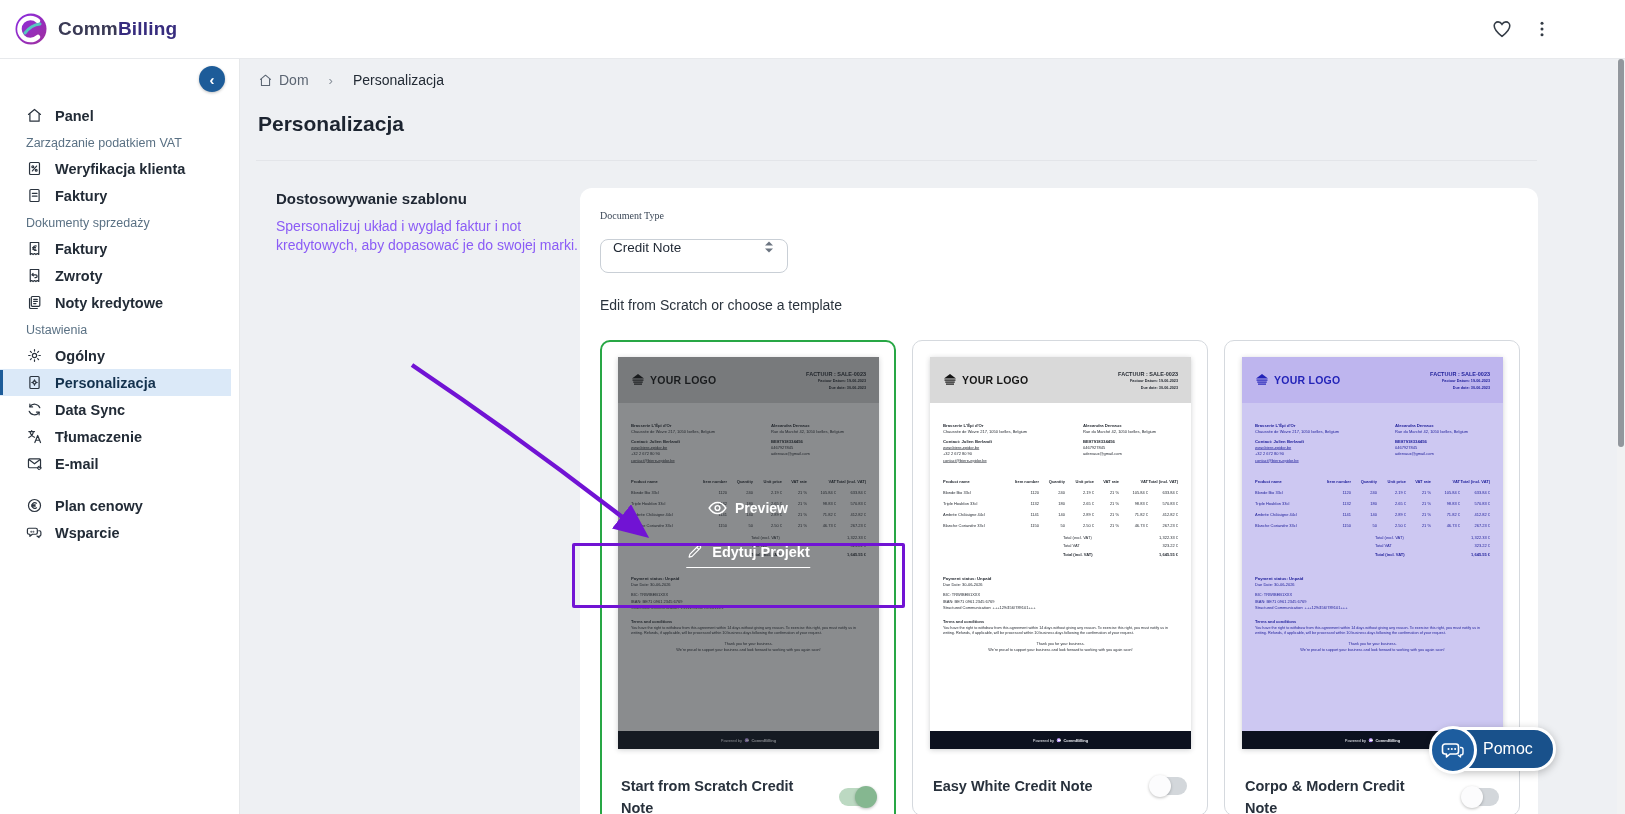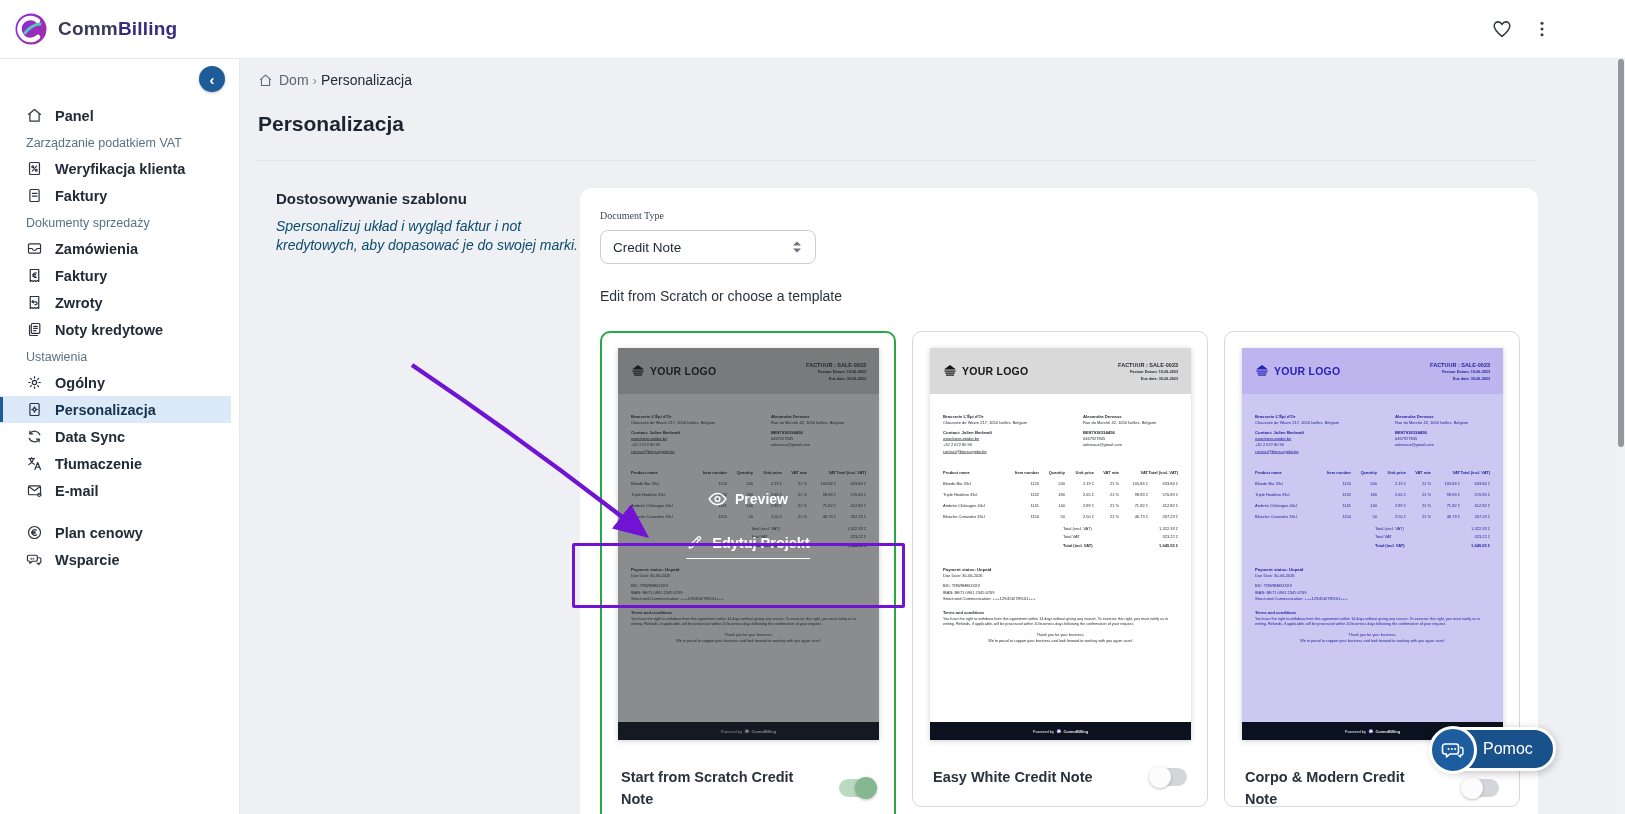--- a/index.html
+++ b/index.html
@@ -29,38 +29,38 @@
                  padding-left:26px; font-size:12.5px; color:#5a7184; }
   .nav-gap { height:15px; }
   .nav-item { position:relative; height:27px; display:flex; align-items:center; gap:12px;
               padding-left:26px; margin-right:8px; font-size:14.5px; font-weight:600; color:#222b36; cursor:pointer; }
   .nav-item svg { flex:0 0 auto; }
   .nav-item.active { background:#dbe9f8; color:#14324e; }
   .nav-item.active::before { content:""; position:absolute; left:0; top:1px; bottom:1px; width:3px; background:#1d5c99; }
 
   
   .content { position:absolute; top:59px; left:240px; right:0; bottom:0; background:#eef0f3; overflow:hidden; }
-  .breadcrumb { position:absolute; top:13px; left:18px; display:flex; align-items:center; gap:4px;
+  .breadcrumb { position:absolute; top:13px; left:18px; display:flex; align-items:center; gap:20px;
                 font-size:14px; color:#5b6572; }
   .breadcrumb .crumb-home { display:flex; align-items:center; gap:6px; cursor:pointer; }
   .breadcrumb .sep { color:#8a929c; font-size:13px; }
   .breadcrumb .current { color:#232b35; font-weight:500; }
   .page-title { position:absolute; top:53px; left:18px; font-size:21px; font-weight:600; color:#1c2430; }
   .divider { position:absolute; top:101px; left:16px; width:1281px; height:1px; background:#e3e5e9; }
 
   .intro { position:absolute; top:131px; left:36px; width:305px; }
   .intro h3 { font-size:15px; font-weight:700; color:#1f2733; }
   .intro p  { margin-top:10px; font-size:14px; line-height:1.33; color:#3d4document752; color:#3e4document; }
-  .intro p { color:#0c4a6e;font-style:italic; }
+  .intro p { color:#8b5cf6; }
 
   .panel { position:absolute; top:129px; left:340px; width:958px; height:1000px;
            background:#fff; border-radius:12px; }
   .doc-label { margin:22px 0 0 20px; font-size:10px; color:#3a4656;font-family:Liberation Serif, serif; }
-  .select { margin:9px 0 0 20px; width:216px; height:34px; border:1px solid #c9cfd6; border-radius:8px;
-            display:flex; align-items:center; justify-content:space-between; padding:0 12px;
+  .select { margin:18px 0 0 20px; width:188px; height:34px; border:1px solid #c9cfd6; border-radius:8px;
+            display:flex; justify-content:space-between; padding:0 12px;
             font-size:13.5px; color:#1f2733; background:#fff; cursor:pointer; }
   .subtitle { margin:24px 0 0 20px; font-size:14px; color:#2a333d; }
   .cards { display:flex; gap:16px; margin:27px 0 0 20px; align-items:flex-start; }
 
   .card { width:296px; background:#fff; border:1px solid #d5d9de; border-radius:10px; padding:16px; }
   .card.selected { border:2px solid #28a745; padding:15px; height:498px; }
   .card:not(.selected) { height:476px; }
 
   .invoice-wrap { position:relative; width:261px; height:392px; margin:0 auto; overflow:hidden;
                   box-shadow:0 1px 5px rgba(40,45,50,.22); cursor:pointer; }
@@ -194,27 +194,20 @@
         <svg width="17" height="17" viewBox="0 0 24 24" fill="none" stroke="#2a333e" stroke-width="1.7" stroke-linejoin="round" stroke-linecap="round">
           <rect x="5.5" y="3.5" width="13" height="17" rx="1.5"></rect>
           <path d="M9 9 H15.5"></path>
           <path d="M9 13 H15.5"></path>
         </svg>
         <span>Faktury</span>
       </div>
       <div class="nav-section">Dokumenty sprzedaży</div>
       <div class="nav-item">
         <svg width="17" height="17" viewBox="0 0 24 24" fill="none" stroke="#2a333e" stroke-width="1.7" stroke-linejoin="round" stroke-linecap="round">
-          <rect x="3.5" y="5.5" width="17" height="13" rx="1.5"></rect>
-          <path d="M3.5 12 h5 l1.8 2.5 h3.4 L15.5 12 h5"></path>
-        </svg>
-        <span>Zamówienia</span>
-      </div>
-      <div class="nav-item">
-        <svg width="17" height="17" viewBox="0 0 24 24" fill="none" stroke="#2a333e" stroke-width="1.7" stroke-linejoin="round" stroke-linecap="round">
           <path d="M6 3.5 H18 V20.5 l-2-1.4 -2 1.4 -2-1.4 -2 1.4 -2-1.4 -2 1.4 Z"></path>
           <path d="M14.5 8.5 a3.2 3.2 0 1 0 0 6"></path>
           <path d="M9.5 10.6 h4"></path>
           <path d="M9.5 12.8 h4"></path>
         </svg>
         <span>Faktury</span>
       </div>
       <div class="nav-item">
         <svg width="17" height="17" viewBox="0 0 24 24" fill="none" stroke="#2a333e" stroke-width="1.7" stroke-linejoin="round" stroke-linecap="round">
           <path d="M6 3.5 H18 V20.5 l-2-1.4 -2 1.4 -2-1.4 -2 1.4 -2-1.4 -2 1.4 Z"></path>

